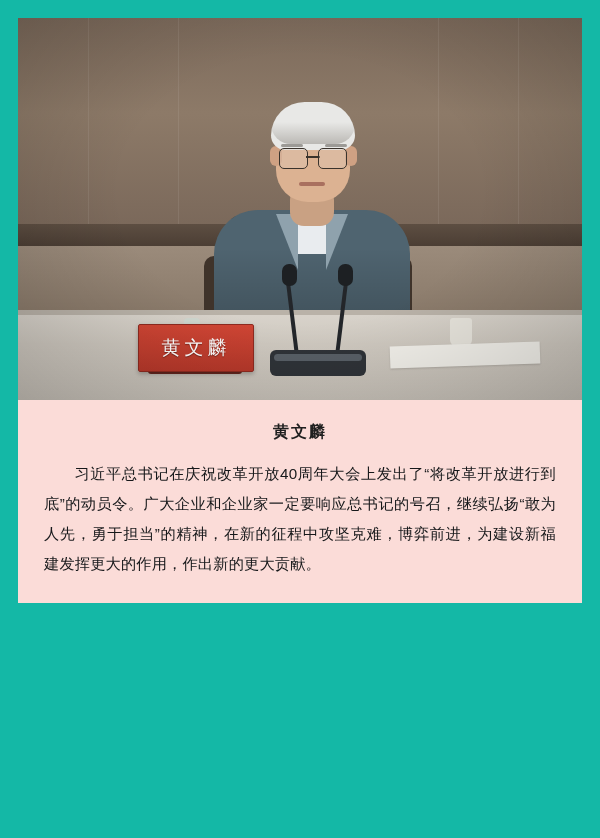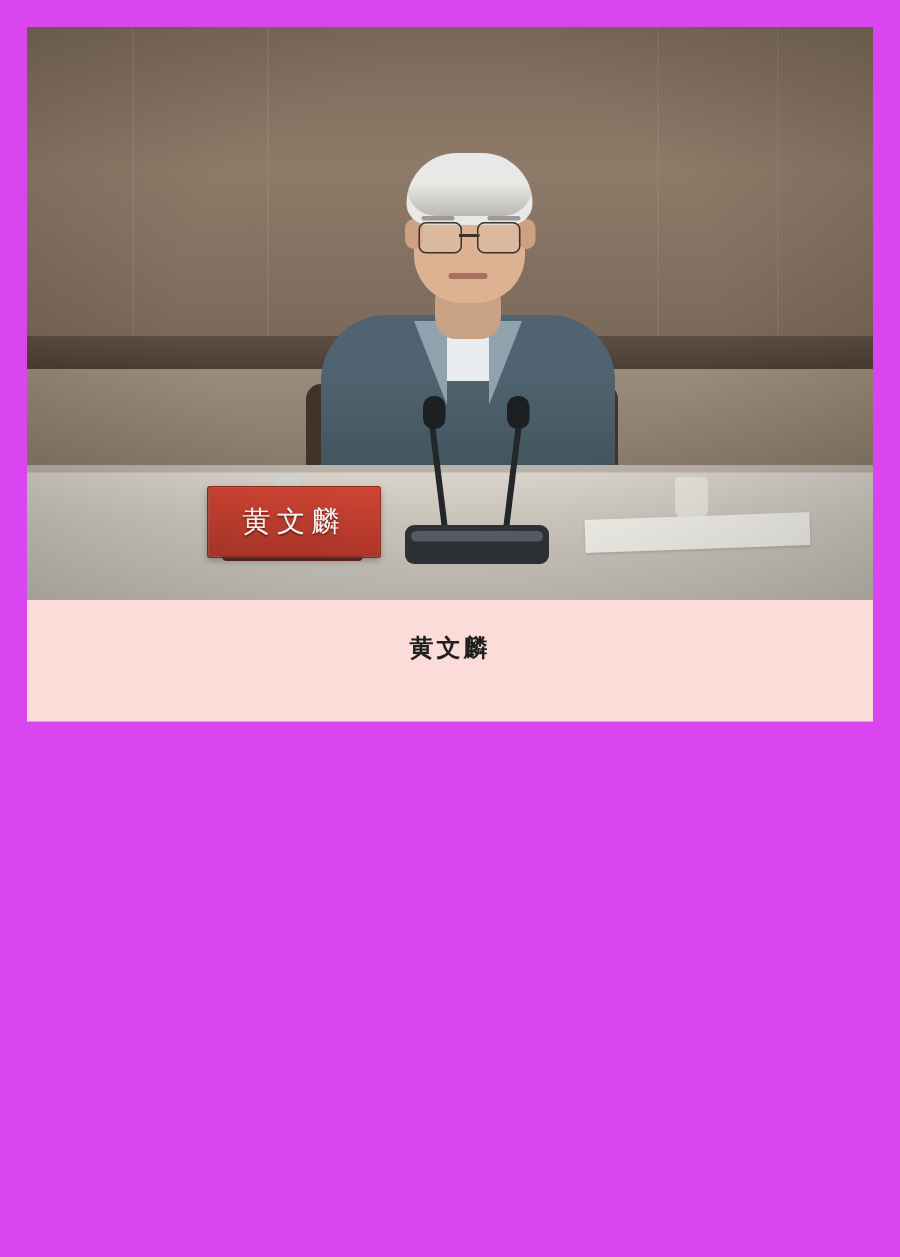--- a/index.html
+++ b/index.html
@@ -10,21 +10,21 @@
   body {
     width: 600px;
     height: 838px;
     font-family: "Liberation Sans", sans-serif;
     overflow: hidden;
   }
   .page {
     position: relative;
     width: 600px;
     height: 838px;
-    background: #d946ef;
+    background: #14b8a6;
     box-sizing: border-box;
     padding: 18px 18px 18px 18px;
   }
   .card {
     position: relative;
     width: 564px;
     box-sizing: border-box;
   }
 
   
@@ -337,16 +337,17 @@
       <div class="nameplate-stand"></div>
       <div class="nameplate">
         <div class="nameplate-text">黄文麟</div>
       </div>
 
       <div class="vignette"></div>
     </div>
 
     <div class="textblock">
       <div class="title">黄文麟</div>
+      <p class="para">习近平总书记在庆祝改革开放40周年大会上发出了“将改革开放进行到底”的动员令。广大企业和企业家一定要响应总书记的号召，继续弘扬“敢为人先，勇于担当”的精神，在新的征程中攻坚克难，博弈前进，为建设新福建发挥更大的作用，作出新的更大贡献。</p>
     </div>
 
   </div>
 </div>
 
 </body></html>

